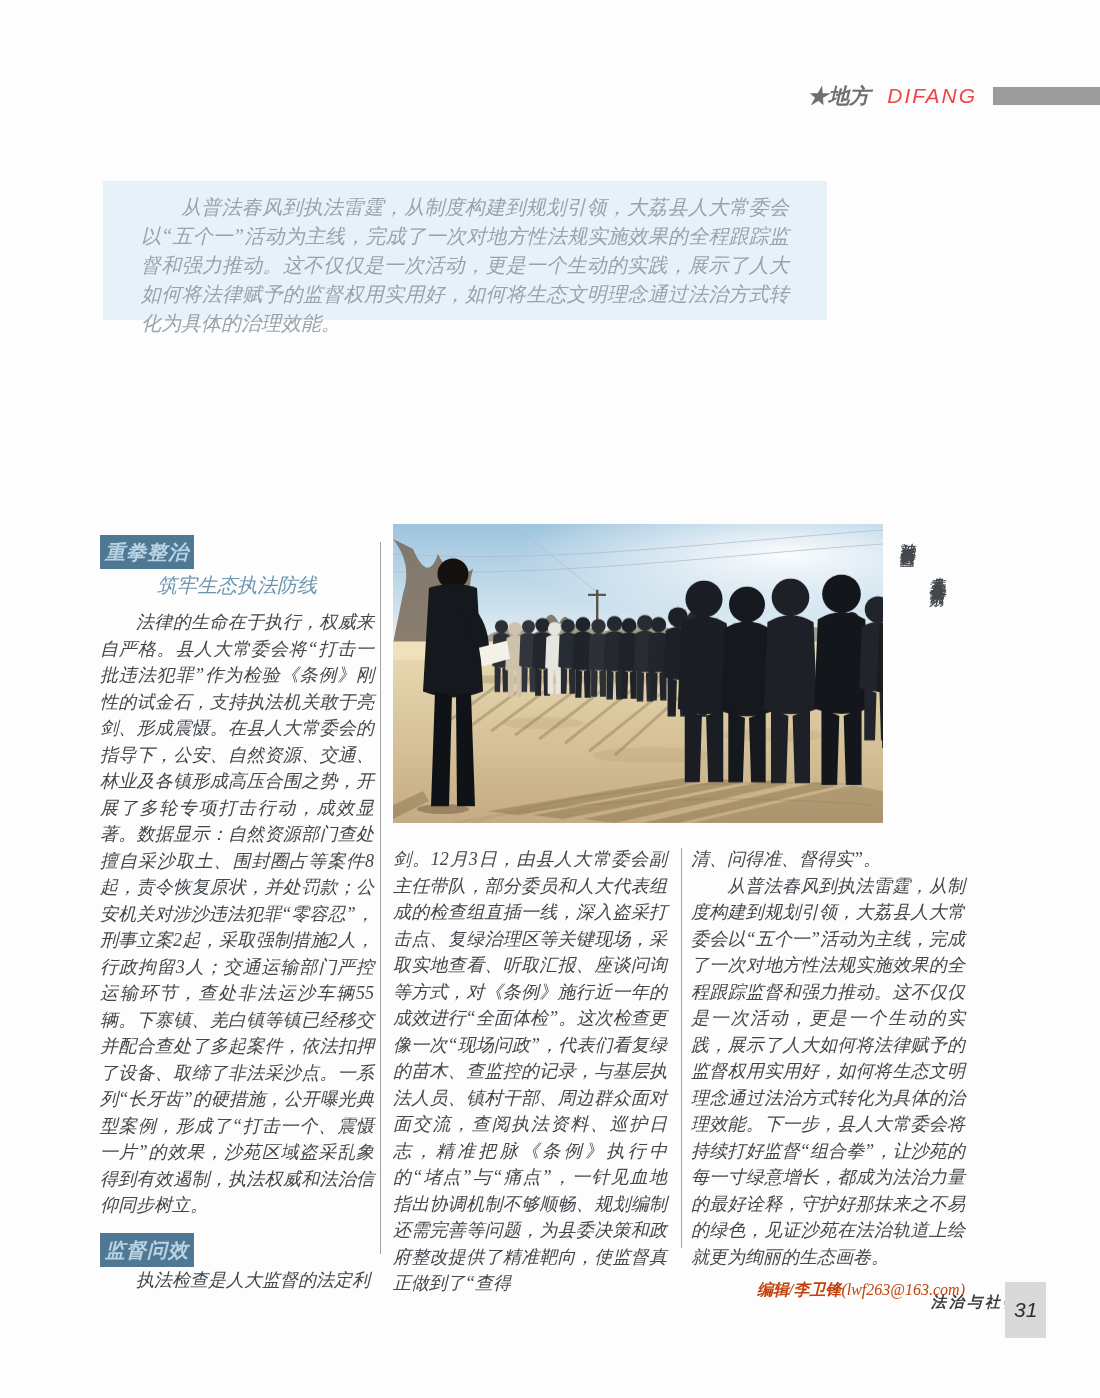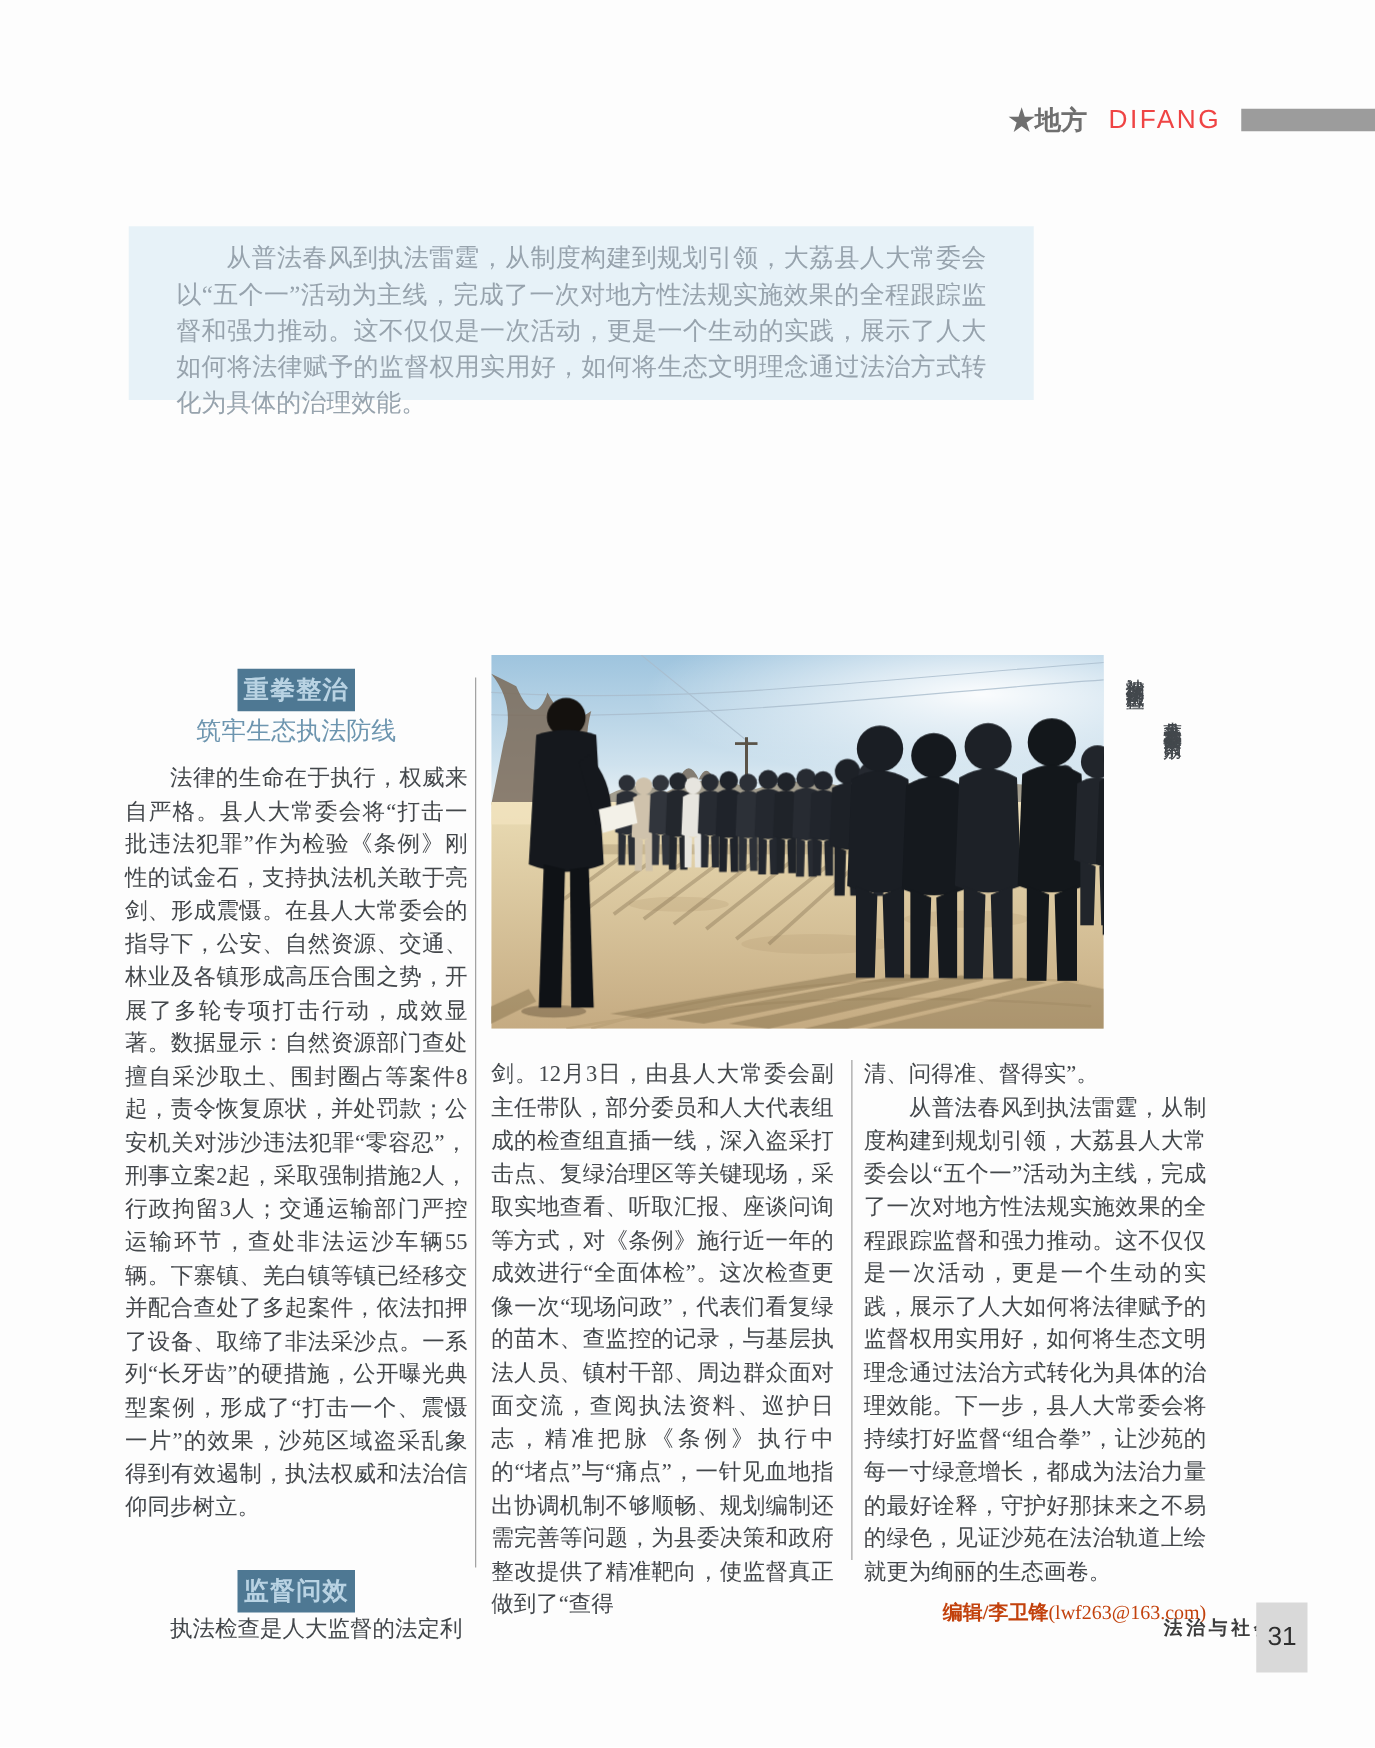--- a/index.html
+++ b/index.html
@@ -1,17 +1,17 @@
 <!DOCTYPE html>
 <html><head>
 <meta charset="utf-8">
 <style>
   html,body{margin:0;padding:0;background:#ffffff;}
   .page{position:relative;width:1100px;height:1398px;background:#fdfdfd;overflow:hidden;
-        font-family:"Liberation Serif",serif;}
+        font-family:"Liberation Serif",serif;font-style:italic;}
 
   
   .masthead{position:absolute;top:82px;right:0;display:flex;align-items:center;}
   .m-cn{font-size:21px;font-weight:bold;color:#6f6f6f;font-family:"Liberation Sans",sans-serif;}
   .m-en{font-size:21px;color:#ef4444;margin-left:17px;letter-spacing:2px;font-family:"Liberation Sans",sans-serif;}
   .m-bar{width:107px;height:18px;background:#9c9c9c;margin-left:16px;}
 
   
   .intro{position:absolute;left:103px;top:181px;width:724px;height:139px;background:#e7f2f8;
          box-sizing:border-box;padding:12px 38px 0 38px;}
@@ -29,27 +29,27 @@
 
   
   .col{position:absolute;width:274px;}
   .col-left{left:100px;top:535px;}
   .col-mid{left:393px;top:846px;}
   .col-right{left:691px;top:846px;}
   .rule{position:absolute;width:1px;background:#a3a3a3;}
   .rule-1{left:380px;top:542px;height:712px;}
   .rule-2{left:681px;top:848px;height:400px;}
 
-  .sec-title{margin:0;text-align:center;line-height:32px;}
+  .sec-title{margin:0;line-height:32px;}
   .sec-title .box{display:inline-block;background:#4e7893;color:#b9d3e3;font-size:20px;
                   font-weight:bold;padding:1px 5px;letter-spacing:1px;}
   .sec-sub{margin:0 0 8px 0;text-align:center;color:#6d95af;font-size:20px;font-weight:normal;line-height:32px;}
   .body{margin:0;font-size:18px;line-height:26.5px;color:#43474b;text-align:justify;}
   .indent{text-indent:2em;}
-  .sec-2{margin-top:37px;}
+  .sec-2{margin-top:14px;}
   .editor{margin:10px 0 0 0;font-size:16px;text-align:right;color:#c2410c;}
   .editor strong{font-weight:bold;}
 
   
   .journal{position:absolute;left:931px;top:1293px;font-size:15px;font-weight:bold;color:#3c3c3c;letter-spacing:3px;}
   .pagenum{position:absolute;left:1005px;top:1282px;background:#d9d9d9;color:#2e2e2e;font-size:21px;
            font-family:"Liberation Sans",sans-serif;padding:16px 9px;}
 </style>
 </head>
 <body>

